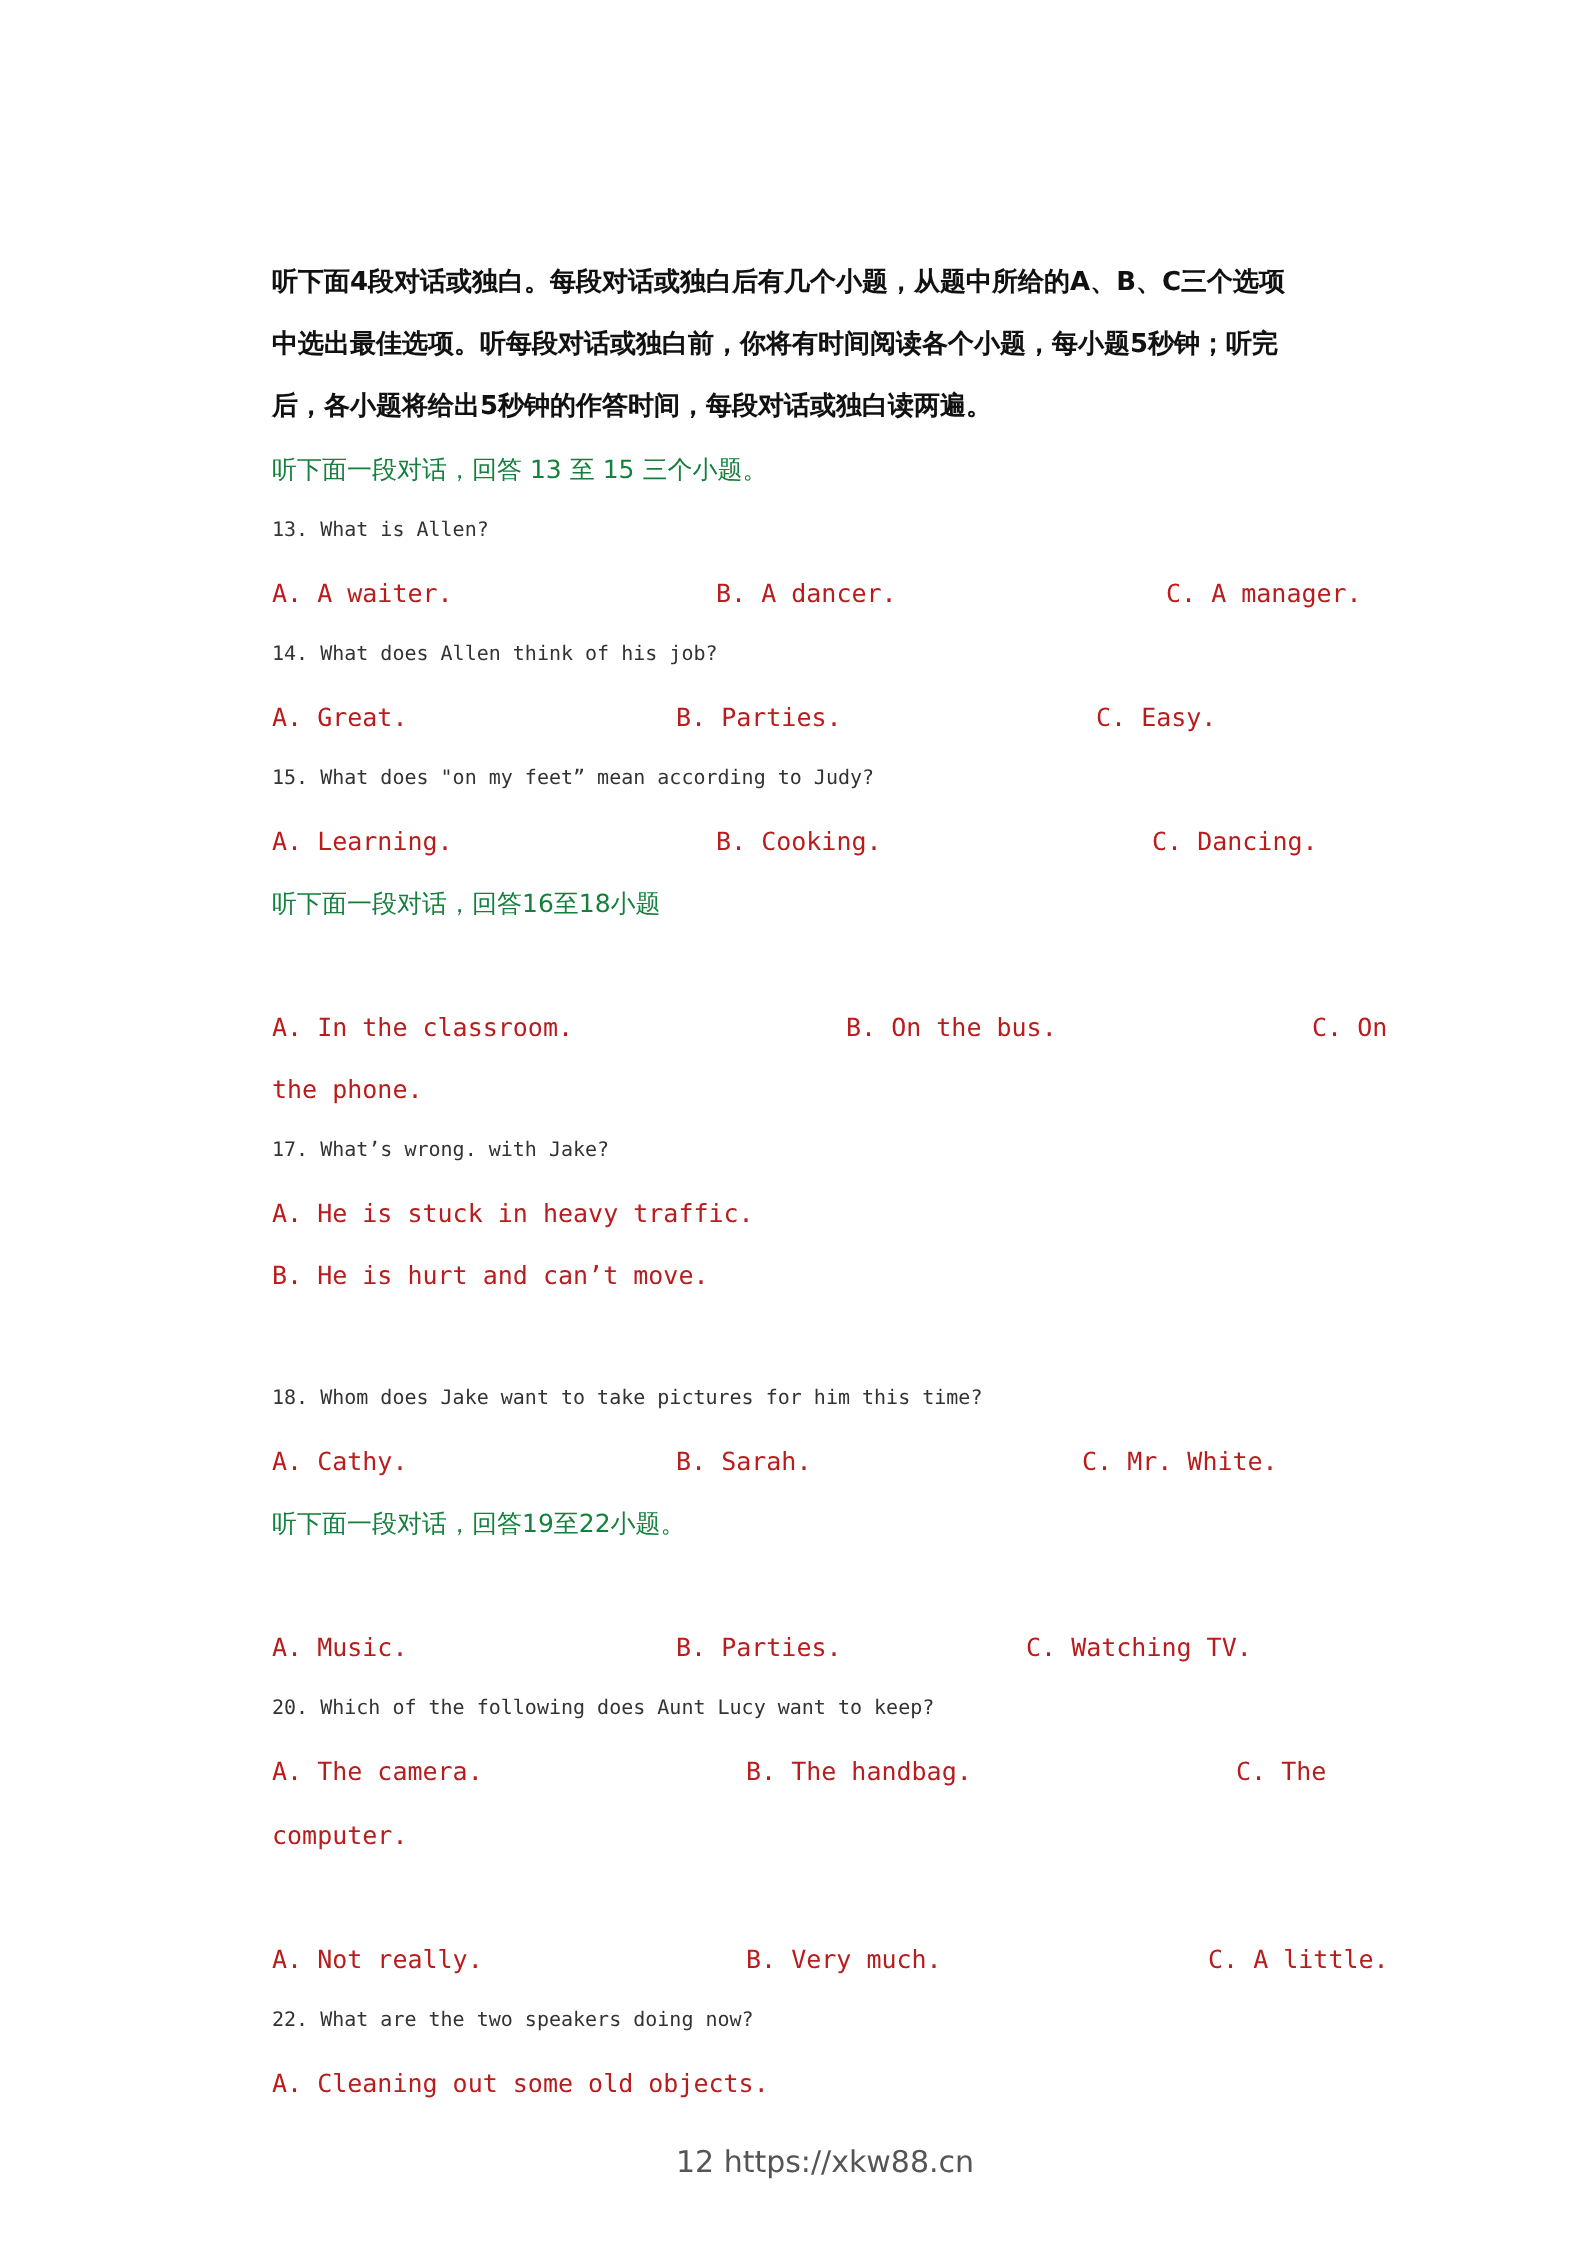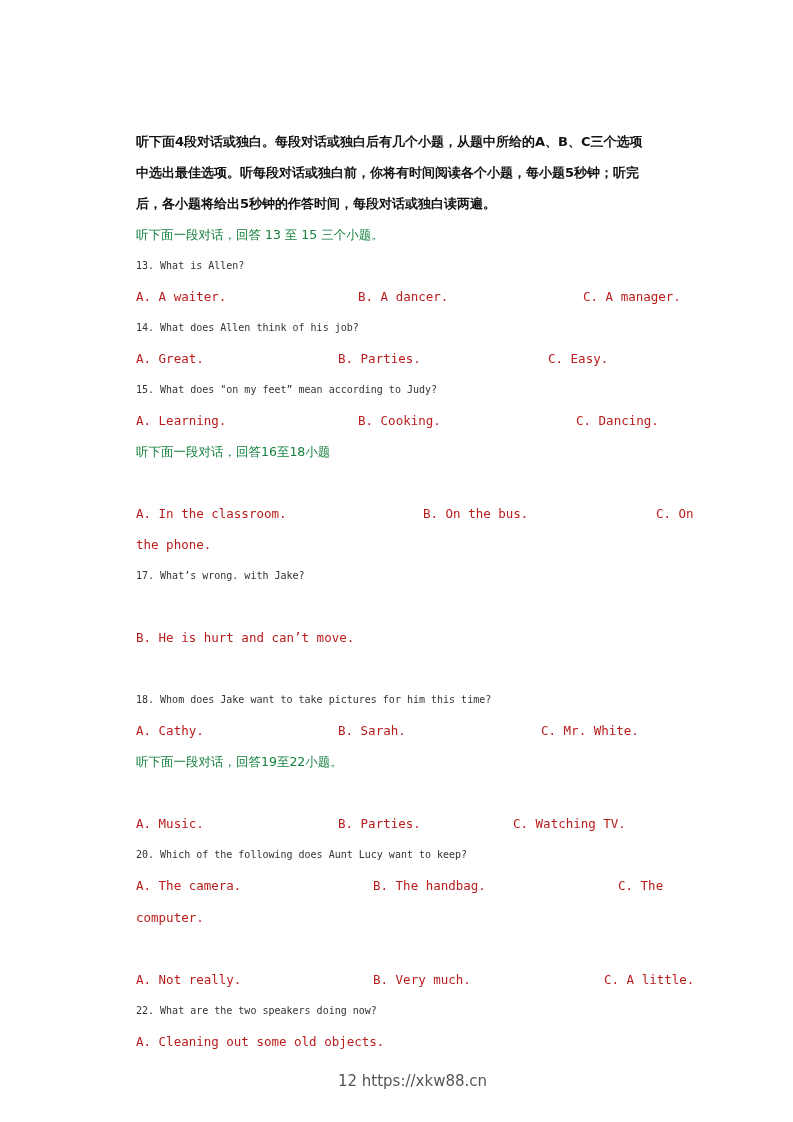--- a/index.html
+++ b/index.html
@@ -41,20 +41,21 @@
   <div class="opt" style="top:413px;left:560px;">C. Dancing.</div>
 
   <div class="line section" style="top:444px;">听下面一段对话，回答16至18小题</div>
 
   <div class="opt" style="top:506px;left:120px;text-align:center;">A. In the classroom.</div>
   <div class="opt" style="top:506px;left:407px;">B. On the bus.</div>
   <div class="opt" style="top:506px;left:640px;">C. On</div>
   <div class="opt" style="top:537px;left:120px;">the phone.</div>
 
   <div class="line q" style="top:568px;">17. What’s wrong. with Jake?</div>
+  <div class="opt" style="top:599px;left:120px;">A. He is stuck in heavy traffic.</div>
   <div class="opt" style="top:630px;left:120px;">B. He is hurt and can’t move.</div>
 
   <div class="line q" style="top:692px;">18. Whom does Jake want to take pictures for him this time?</div>
   <div class="opt" style="top:723px;left:120px;">A. Cathy.</div>
   <div class="opt" style="top:723px;left:322px;">B. Sarah.</div>
   <div class="opt" style="top:723px;left:525px;">C. Mr. White.</div>
 
   <div class="line section" style="top:754px;">听下面一段对话，回答19至22小题。</div>
 
   <div class="opt" style="top:816px;left:120px;">A. Music.</div>

